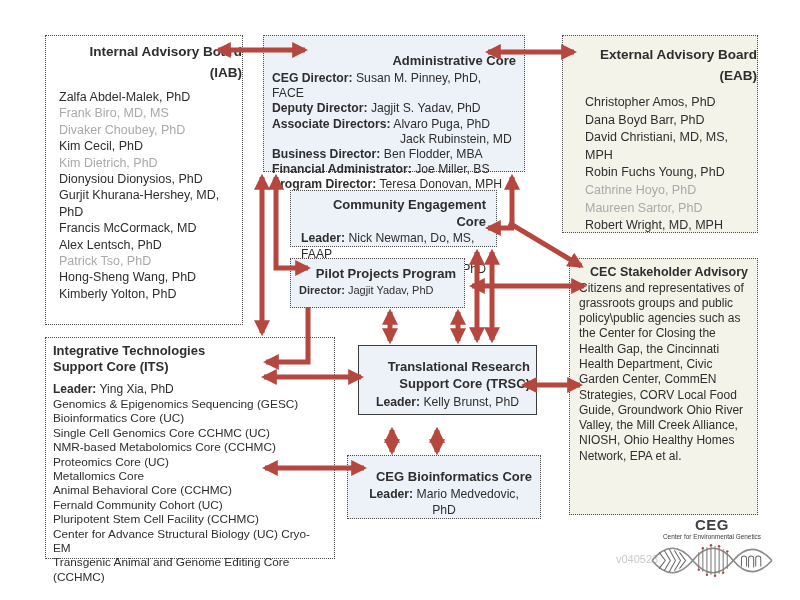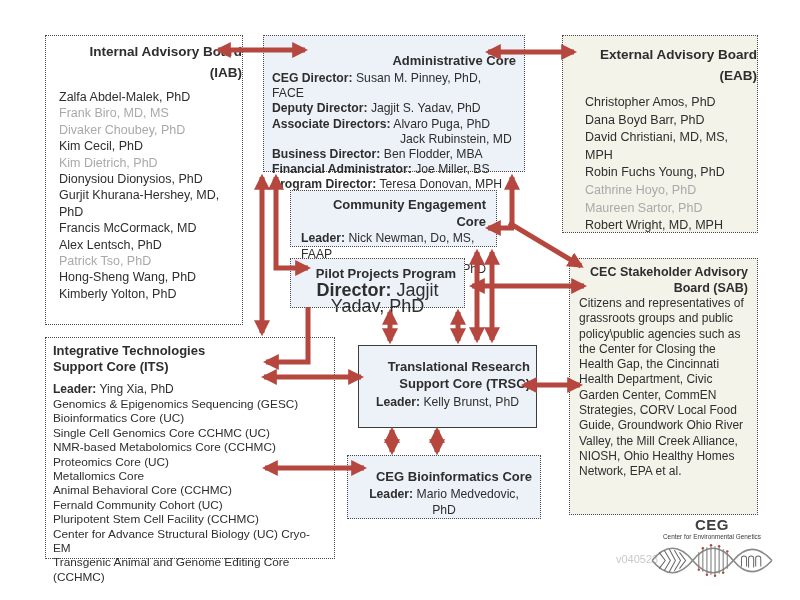--- a/index.html
+++ b/index.html
@@ -33,35 +33,35 @@
   .admin .indent{padding-left:128px}
 
   
   .cec{left:290px;top:190px;width:207px;height:57px;padding:5px 10px}
   .cec .btitle{line-height:17px}
   .cec .roles{font-size:12.2px;line-height:15.5px;margin-top:1px}
 
   
   .pilot{left:290px;top:258px;width:175px;height:50px;padding:6px 8px}
   .pilot .btitle{line-height:17px}
-  .pilot .roles{text-align:center;font-size:18px;line-height:16px;margin-top:0}
+  .pilot .roles{font-size:11px;line-height:16px;margin-top:0}
 
   
   .sab{left:569px;top:258px;width:189px;height:257px;padding:6px 9px}
   .sab .btitle{font-size:12.5px;line-height:15.5px}
   .sab .body{margin-top:0;font-size:12px;line-height:15.3px}
 
   
   .its{left:45px;top:337px;width:290px;height:222px;padding:5px 7px}
   .its .btitle{font-size:13px;line-height:15.5px;text-align:left}
   .its .roles{margin-top:8px;font-size:12px;line-height:15px}
   .its .items{font-size:11.8px;line-height:14.4px}
 
   
-  .trsc{left:358px;top:345px;width:179px;height:83px;padding:13px 6px}
+  .trsc{left:358px;top:345px;width:179px;height:70px;padding:13px 6px}
   .trsc .btitle{line-height:16.5px}
   .trsc .roles{text-align:center;margin-top:3px;font-size:12.2px}
 
   
   .cbio{left:347px;top:455px;width:194px;height:64px;padding:12px 8px}
   .cbio .btitle{line-height:17px}
   .cbio .roles{text-align:center;margin-top:1px;font-size:12.2px;line-height:16px}
 
   
   svg.arrows{position:absolute;left:0;top:0;z-index:2;pointer-events:none}
@@ -143,21 +143,20 @@
   <div class="btitle c">Pilot Projects Program</div>
   <div class="roles">
 
   <div class="role"><span class="lbl">Director:</span> <span>Jagjit Yadav, PhD</span></div>
     </div>
 </div>
 
 <div class="box beige sab">
   <div class="btitle c">
     <div>CEC Stakeholder Advisory</div>
-    <div>Board (SAB)</div>
   </div>
   <div class="body">Citizens and representatives of grassroots groups and public policy\public agencies such as the Center for Closing the Health Gap, the Cincinnati Health Department, Civic Garden Center, CommEN Strategies, CORV Local Food Guide, Groundwork Ohio River Valley, the Mill Creek Alliance, NIOSH, Ohio Healthy Homes Network, EPA et al.</div>
 </div>
 
 <div class="box white its">
   <div class="btitle">
     <div>Integrative Technologies</div>
     <div>Support Core (ITS)</div>
   </div>
   <div class="roles">

